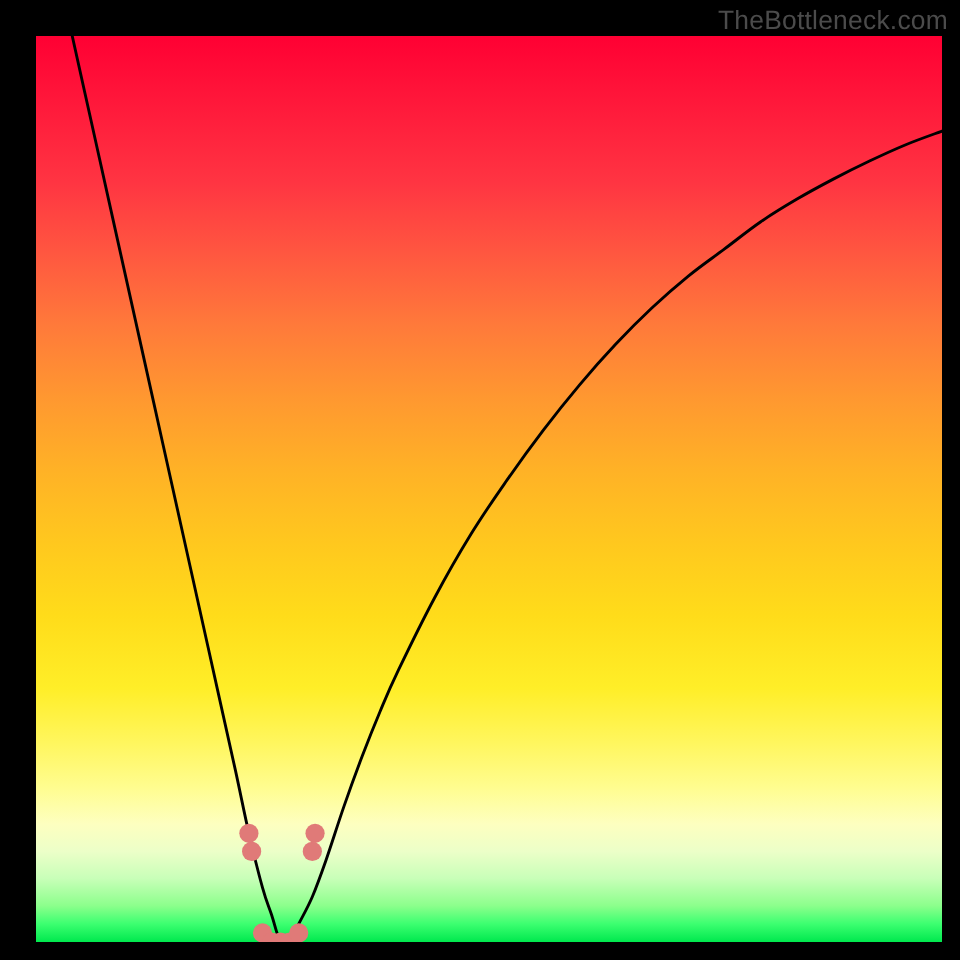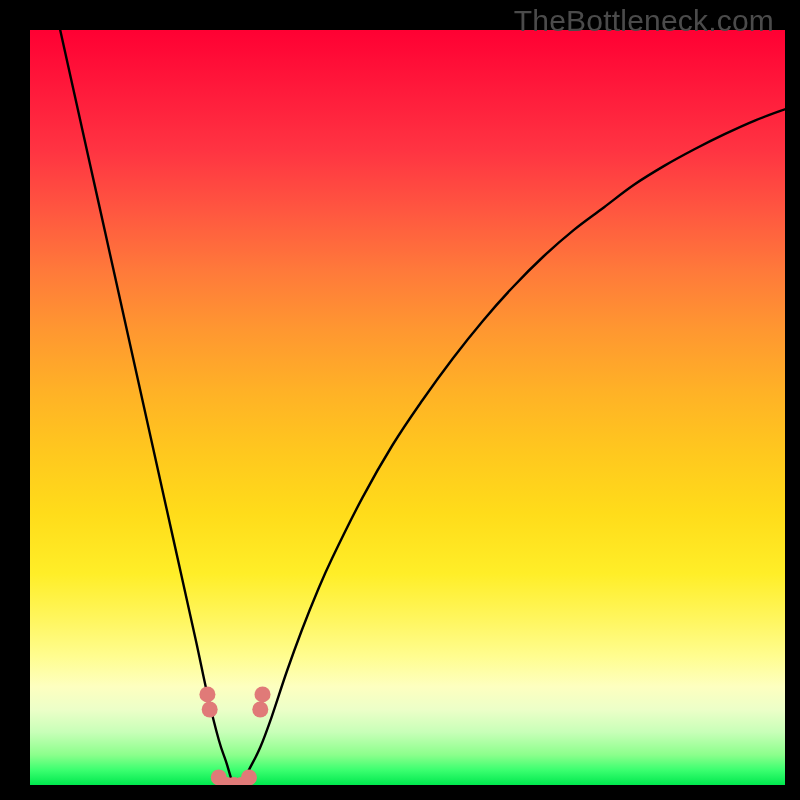--- a/index.html
+++ b/index.html
@@ -56,23 +56,23 @@
   .curve-layer {
     position: absolute;
     left: 0;
     top: 0;
     width: 100%;
     height: 100%;
   }
   .watermark {
     position: absolute;
     top: 4px;
-    right: 26px;
+    right: 10px;
     color: #4b4b4b;
-    font-size: 30px;
+    font-size: 22px;
     font-weight: 500;
     letter-spacing: 0.2px;
     font-family: Arial, Helvetica, sans-serif;
   }
 </style>
 </head>
 <body>
 
 <div class="frame">
 

